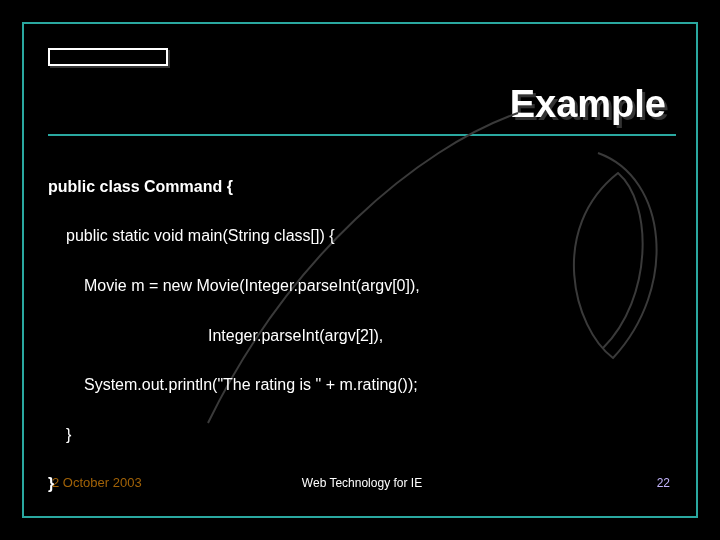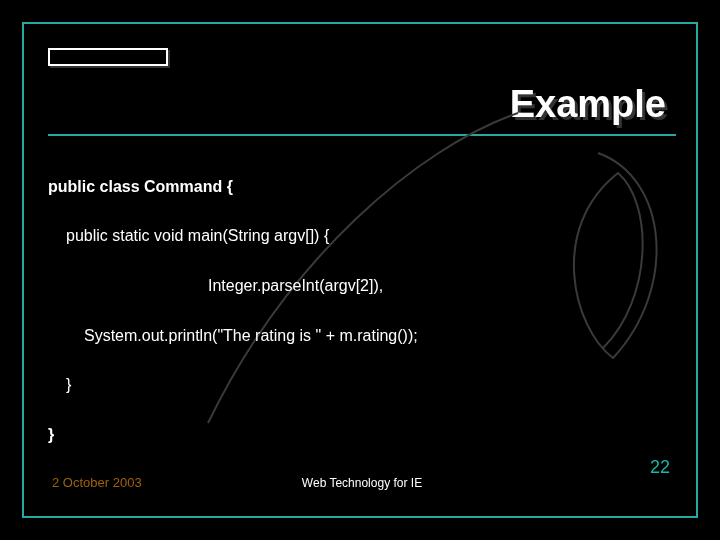--- a/index.html
+++ b/index.html
@@ -63,22 +63,22 @@
     color: #a16207; font-size: 13px;
   }
   .footer-center {
     position: absolute;
     left: 0; bottom: 6px; width: 100%;
     text-align: center;
     color: #fff; font-size: 12px;
   }
   .footer-page {
     position: absolute;
-    right: 6px; bottom: 18px;
-    color: #14b8a6; font-size: 18px;
+    right: 6px; bottom: 6px;
+    color: #c4b5fd; font-size: 12px;
   }
   .scribble {
     position: absolute;
     stroke: #3a3a3a;
     fill: none;
     stroke-width: 2;
   }
 </style>
 </head>
 <body>
@@ -93,21 +93,22 @@
 
     <svg class="scribble" style="left:120px; top:60px;" width="360" height="320" viewBox="0 0 360 320">
       <path d="M 350 5 C 250 40 120 150 40 315"></path>
     </svg>
     <svg class="scribble" style="left:510px; top:100px;" width="130" height="220" viewBox="0 0 130 220">
       <path d="M 40 5 C 110 30 120 140 55 210 C 15 180 -10 80 60 25 C 95 55 95 150 45 200"></path>
     </svg>
 
     <div class="code">
 <span class="l0">public class Command {</span>
-<span class="l1">public static void main(String argv[]) {</span>
+<span class="l1">public static void main(String class[]) {</span>
+<span class="l2">Movie m = new Movie(Integer.parseInt(argv[0]),</span>
 <span class="l3">Integer.parseInt(argv[2]),</span>
 <span class="l2">System.out.println("The rating is " + m.rating());</span>
 <span class="l1">}</span>
 <span class="l0">}</span>
     </div>
 
     <div class="footer-date">2 October 2003</div>
     <div class="footer-center">Web Technology for IE</div>
     <div class="footer-page">22</div>
   </div>

